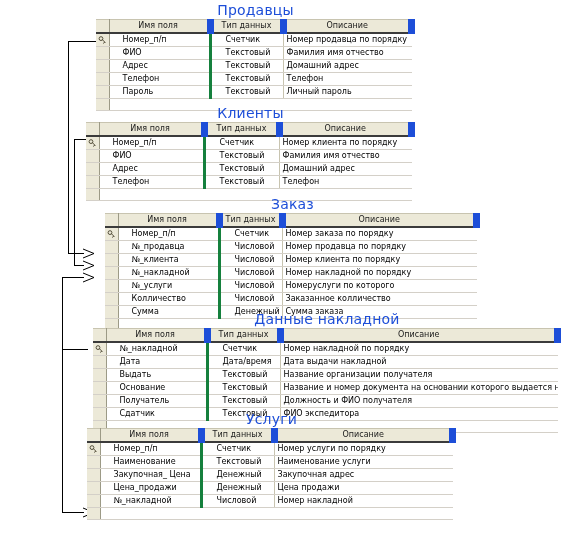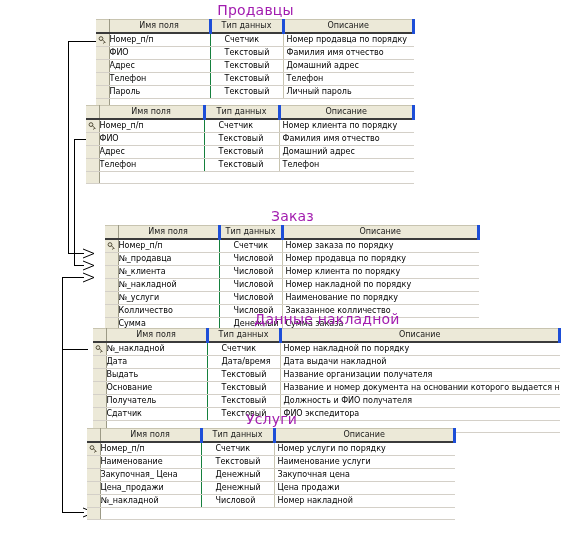--- a/index.html
+++ b/index.html
@@ -28,21 +28,21 @@
     pointer-events: none;
     z-index: 1;
   }
   .tbl-block {
     position: absolute;
     z-index: 2;
   }
   .tbl-title {
     text-align: center;
     font-size: 14px;
-    color: #a21caf;
+    color: #1d4ed8;
     font-family: "DejaVu Sans", "Liberation Sans", sans-serif;
     line-height: 17px;
     white-space: nowrap;
     letter-spacing: 0.2px;
   }
   .tbl-grid {
     border-collapse: collapse;
     border-spacing: 0;
     table-layout: fixed;
     background: #ffffff;
@@ -55,21 +55,21 @@
     padding: 0;
     margin: 0;
     font-weight: normal;
     vertical-align: middle;
     overflow: hidden;
     white-space: nowrap;
   }
   
   .hdr td {
     background: #ece9d8;
-    border-right: 3px solid #1d4ed8;
+    border-right: 7px solid #1d4ed8;
     border-bottom: 2px solid #3b3b3b;
     border-top: 1px solid #c8c4b0;
     text-align: center;
     font-size: 8px;
     color: #1a1a1a;
     height: 12px;
     line-height: 12px;
   }
   .hdr td.sel {
     border-right: 1px solid #9c9a86;
@@ -81,21 +81,21 @@
     line-height: 12px;
     font-size: 8px;
     color: #000000;
   }
   td.sel {
     background: #ece9d8;
     border-right: 1px solid #9c9a86;
     text-align: center;
     padding: 0;
   }
-  td.fname { padding-left: 0; border-right: 1px solid #15803d; }
+  td.fname { padding-left: 13px; border-right: 3px solid #15803d; }
   td.ftype { padding-left: 14px; border-right: 1px solid #c8c4b0; }
   td.fdesc { padding-left: 3px; }
   .spacer td {
     height: 7px;
     border-bottom: 1px solid #d4d0c8;
     background: #ffffff;
   }
   .spacer td.sel {
     background: #ece9d8;
     border-right: 1px solid #9c9a86;
@@ -182,20 +182,21 @@
           <td class="sel"></td>
             <td></td>
             <td></td>
             <td></td>
         </tr>
       </tbody>
     </table>
   </div>
 
   <div class="tbl-block" style="left:86px; top:105px; width:329px;">
+    <div class="tbl-title">Клиенты</div>
     <table class="tbl-grid">
       <colgroup>
           <col style="width:13px">
           <col style="width:105px">
           <col style="width:75px">
           <col>
         </colgroup>
       <tbody>
         <tr class="hdr">
           <td class="sel"></td>
@@ -235,21 +236,21 @@
         <tr class="spacer">
           <td class="sel"></td>
             <td></td>
             <td></td>
             <td></td>
         </tr>
       </tbody>
     </table>
   </div>
 
-  <div class="tbl-block" style="left:105px; top:208px; width:375px;">
+  <div class="tbl-block" style="left:105px; top:196px; width:375px;">
     <div class="tbl-title">Заказ</div>
     <table class="tbl-grid">
       <colgroup>
           <col style="width:13px">
           <col style="width:101px">
           <col style="width:63px">
           <col>
         </colgroup>
       <tbody>
         <tr class="hdr">
@@ -284,21 +285,21 @@
         <tr class="brow">
           <td class="sel"></td>
           <td class="fname">№_накладной</td>
           <td class="ftype">Числовой</td>
           <td class="fdesc">Номер накладной по порядку</td>
         </tr>
         <tr class="brow">
           <td class="sel"></td>
           <td class="fname">№_услуги</td>
           <td class="ftype">Числовой</td>
-          <td class="fdesc">Наименование по порядку</td>
+          <td class="fdesc">Номеруслуги по которого</td>
         </tr>
         <tr class="brow">
           <td class="sel"></td>
           <td class="fname">Колличество</td>
           <td class="ftype">Числовой</td>
           <td class="fdesc">Заказанное колличество</td>
         </tr>
         <tr class="brow">
           <td class="sel"></td>
           <td class="fname">Сумма</td>
@@ -412,21 +413,21 @@
         <tr class="brow">
           <td class="sel"></td>
           <td class="fname">Наименование</td>
           <td class="ftype">Текстовый</td>
           <td class="fdesc">Наименование услуги</td>
         </tr>
         <tr class="brow">
           <td class="sel"></td>
           <td class="fname">Закупочная_ Цена</td>
           <td class="ftype">Денежный</td>
-          <td class="fdesc">Закупочная цена</td>
+          <td class="fdesc">Закупочная адрес</td>
         </tr>
         <tr class="brow">
           <td class="sel"></td>
           <td class="fname">Цена_продажи</td>
           <td class="ftype">Денежный</td>
           <td class="fdesc">Цена продажи</td>
         </tr>
         <tr class="brow">
           <td class="sel"></td>
           <td class="fname">№_накладной</td>

